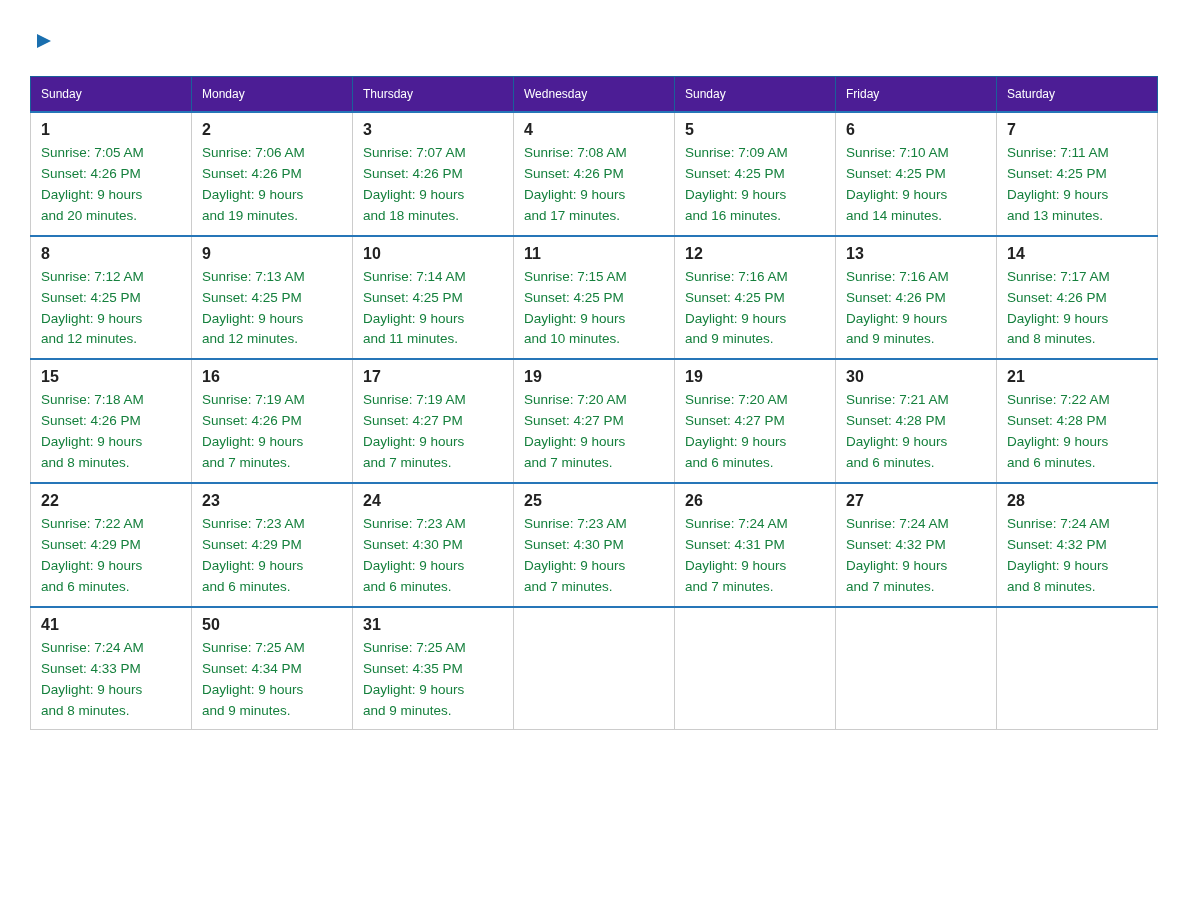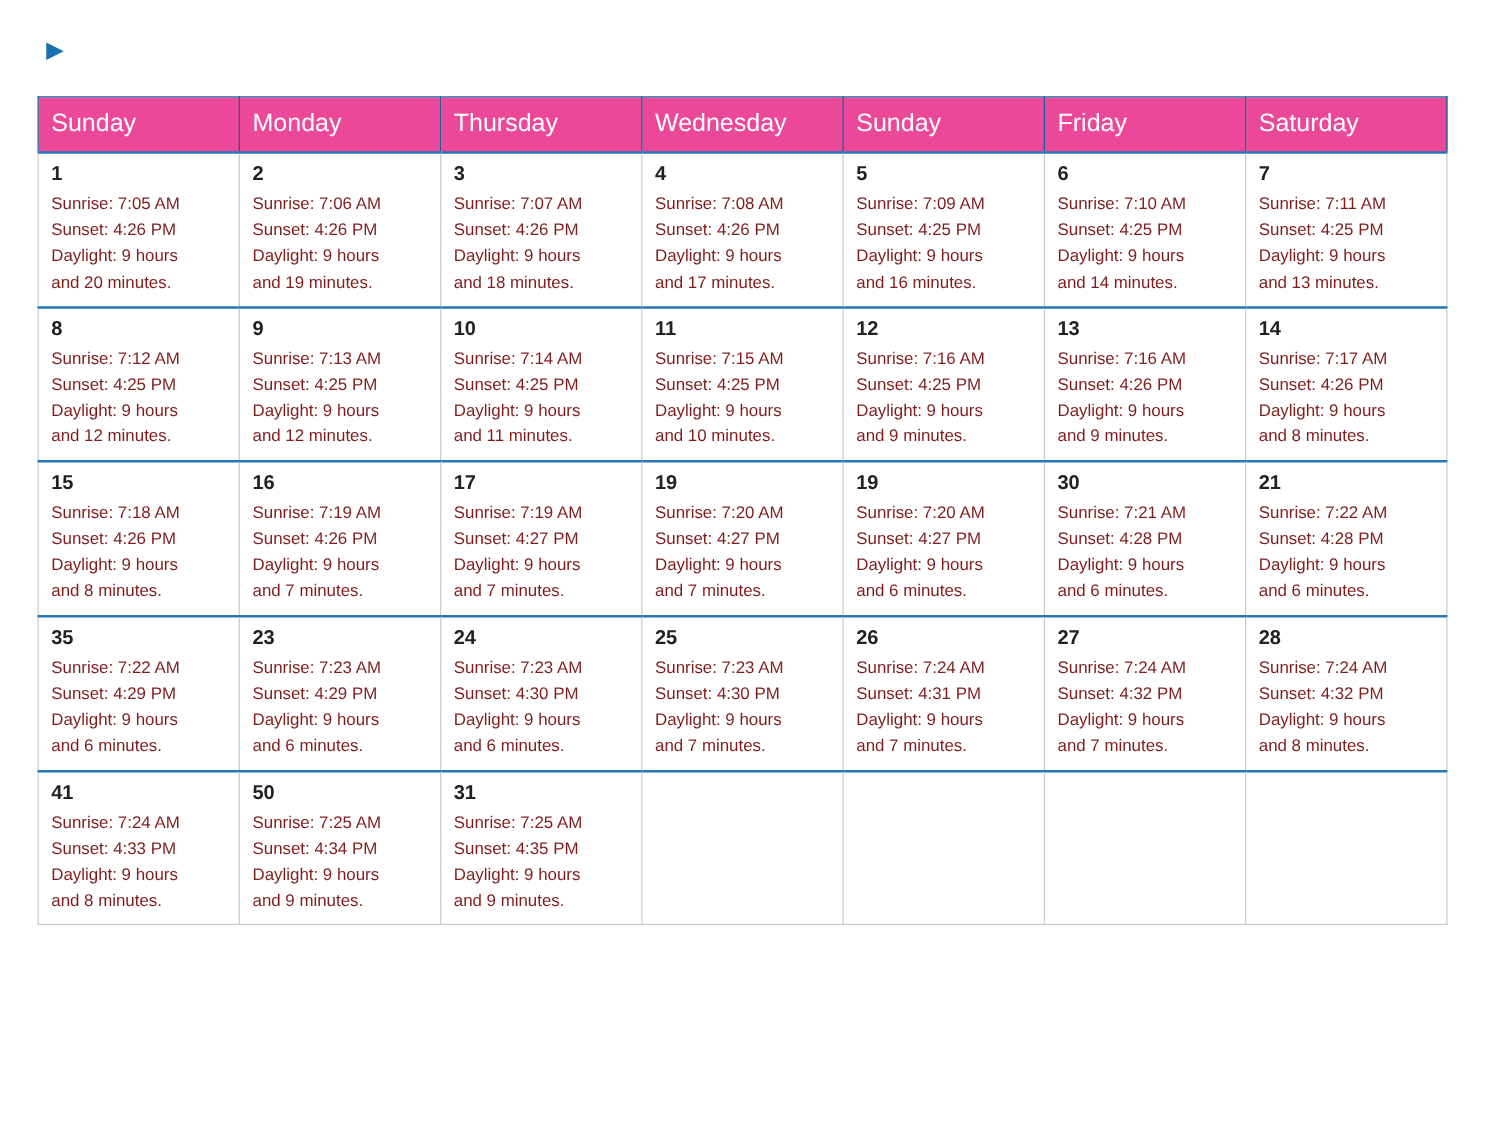--- a/index.html
+++ b/index.html
@@ -28,23 +28,23 @@
       font-size: 20px;
       color: #555;
       margin-top: 4px;
     }
     table {
       width: 100%;
       border-collapse: collapse;
       table-layout: fixed;
     }
     thead tr th {
-      background-color: #ec4899;
+      background-color: #4c1d95;
       color: #fff;
-      font-size: 20px;
+      font-size: 12px;
       font-weight: normal;
       padding: 10px 10px;
       text-align: left;
       border: 1px solid #1a5f9a;
     }
     tbody tr td {
       vertical-align: top;
       padding: 8px 10px;
       border: 1px solid #ccc;
       border-top: 2px solid #2676b8;
@@ -55,21 +55,21 @@
     }
     tbody tr td .day-num {
       font-size: 16px;
       font-weight: bold;
       display: block;
       margin-bottom: 4px;
       color: #222;
     }
     tbody tr td .day-info {
       line-height: 1.55;
-      color: #7f1d1d;
+      color: #15803d;
       font-size: 13.5px;
     }
     tbody tr td.empty {
       background: #fff;
     }
     .logo-wrapper {
       display: flex;
       flex-direction: row;
       align-items: center;
     }
@@ -219,21 +219,21 @@
           <span class="day-num">30</span>
           <div class="day-info">Sunrise: 7:21 AM<br>Sunset: 4:28 PM<br>Daylight: 9 hours<br>and 6 minutes.</div>
         </td>
         <td>
           <span class="day-num">21</span>
           <div class="day-info">Sunrise: 7:22 AM<br>Sunset: 4:28 PM<br>Daylight: 9 hours<br>and 6 minutes.</div>
         </td>
       </tr>
       <tr>
         <td>
-          <span class="day-num">35</span>
+          <span class="day-num">22</span>
           <div class="day-info">Sunrise: 7:22 AM<br>Sunset: 4:29 PM<br>Daylight: 9 hours<br>and 6 minutes.</div>
         </td>
         <td>
           <span class="day-num">23</span>
           <div class="day-info">Sunrise: 7:23 AM<br>Sunset: 4:29 PM<br>Daylight: 9 hours<br>and 6 minutes.</div>
         </td>
         <td>
           <span class="day-num">24</span>
           <div class="day-info">Sunrise: 7:23 AM<br>Sunset: 4:30 PM<br>Daylight: 9 hours<br>and 6 minutes.</div>
         </td>

